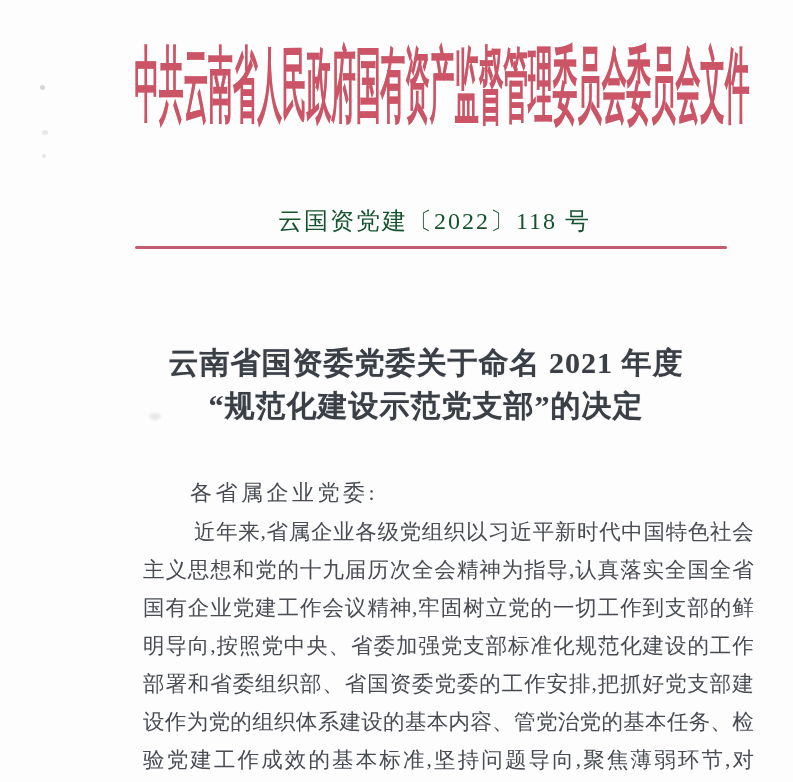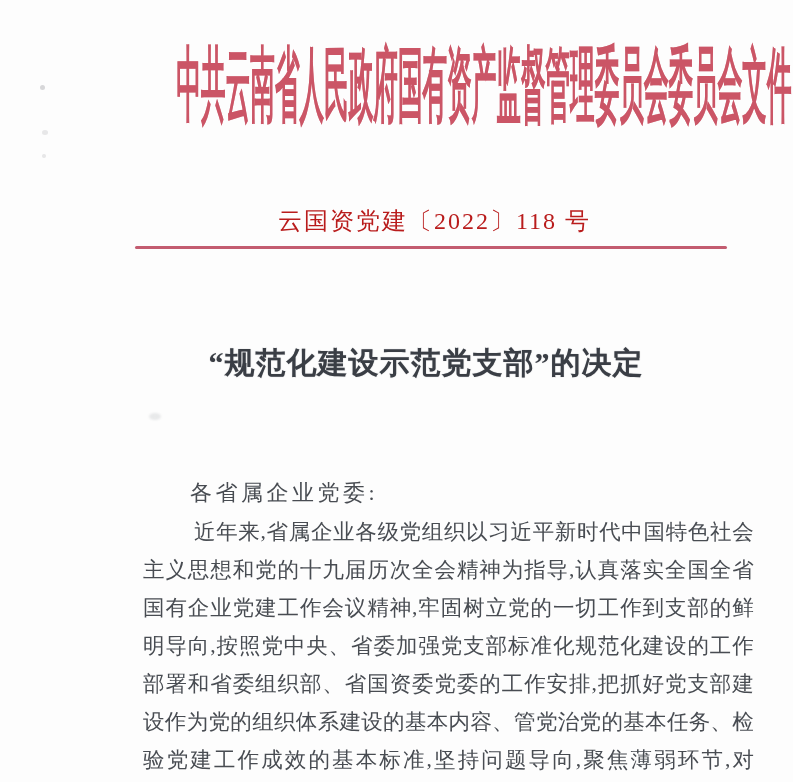--- a/index.html
+++ b/index.html
@@ -22,21 +22,20 @@
   .header-wrap {
     position: absolute;
     top: 42px;
     left: 138px;
     width: 608px;
     height: 88px;
     display: flex;
     justify-content: center;
     align-items: flex-start;
     overflow: visible;
-    margin-left: 42px;
   }
   .header-title {
     white-space: nowrap;
     font-size: 82px;
     line-height: 88px;
     font-weight: bold;
     transform: scaleX(0.30);
     transform-origin: 50% 50%;
     letter-spacing: 0;
     text-shadow: 0 0 1px rgba(205,90,105,0.55);
@@ -44,21 +43,21 @@
   
   .doc-number {
     position: absolute;
     top: 207px;
     left: 76px;
     right: 0;
     text-align: center;
     font-size: 24px;
     line-height: 28px;
     letter-spacing: 2px;
-    color: #b91c1c;
+    color: #14532d;
   }
   
   .red-divider {
     position: absolute;
     top: 246px;
     left: 135px;
     width: 592px;
     height: 3px;
     border-radius: 2px;
     opacity: 0.9;
@@ -127,20 +126,21 @@
 
   <div class="header-wrap">
     <div class="header-title" style="color: rgb(203, 85, 102);">中共云南省人民政府国有资产监督管理委员会委员会文件</div>
   </div>
 
   <div class="doc-number">云国资党建〔2022〕118 号</div>
 
   <div class="red-divider" style="background: rgb(188, 74, 96);"></div>
 
   <div class="doc-title">
+    <div>云南省国资委党委关于命名 2021 年度</div>
     <div>“规范化建设示范党支部”的决定</div>
   </div>
 
   <div class="body-block">
     <div class="salutation">各省属企业党委:</div>
     <div>
         <div class="body-line indent">
           <span>近</span>
           <span>年</span>
           <span>来</span>

